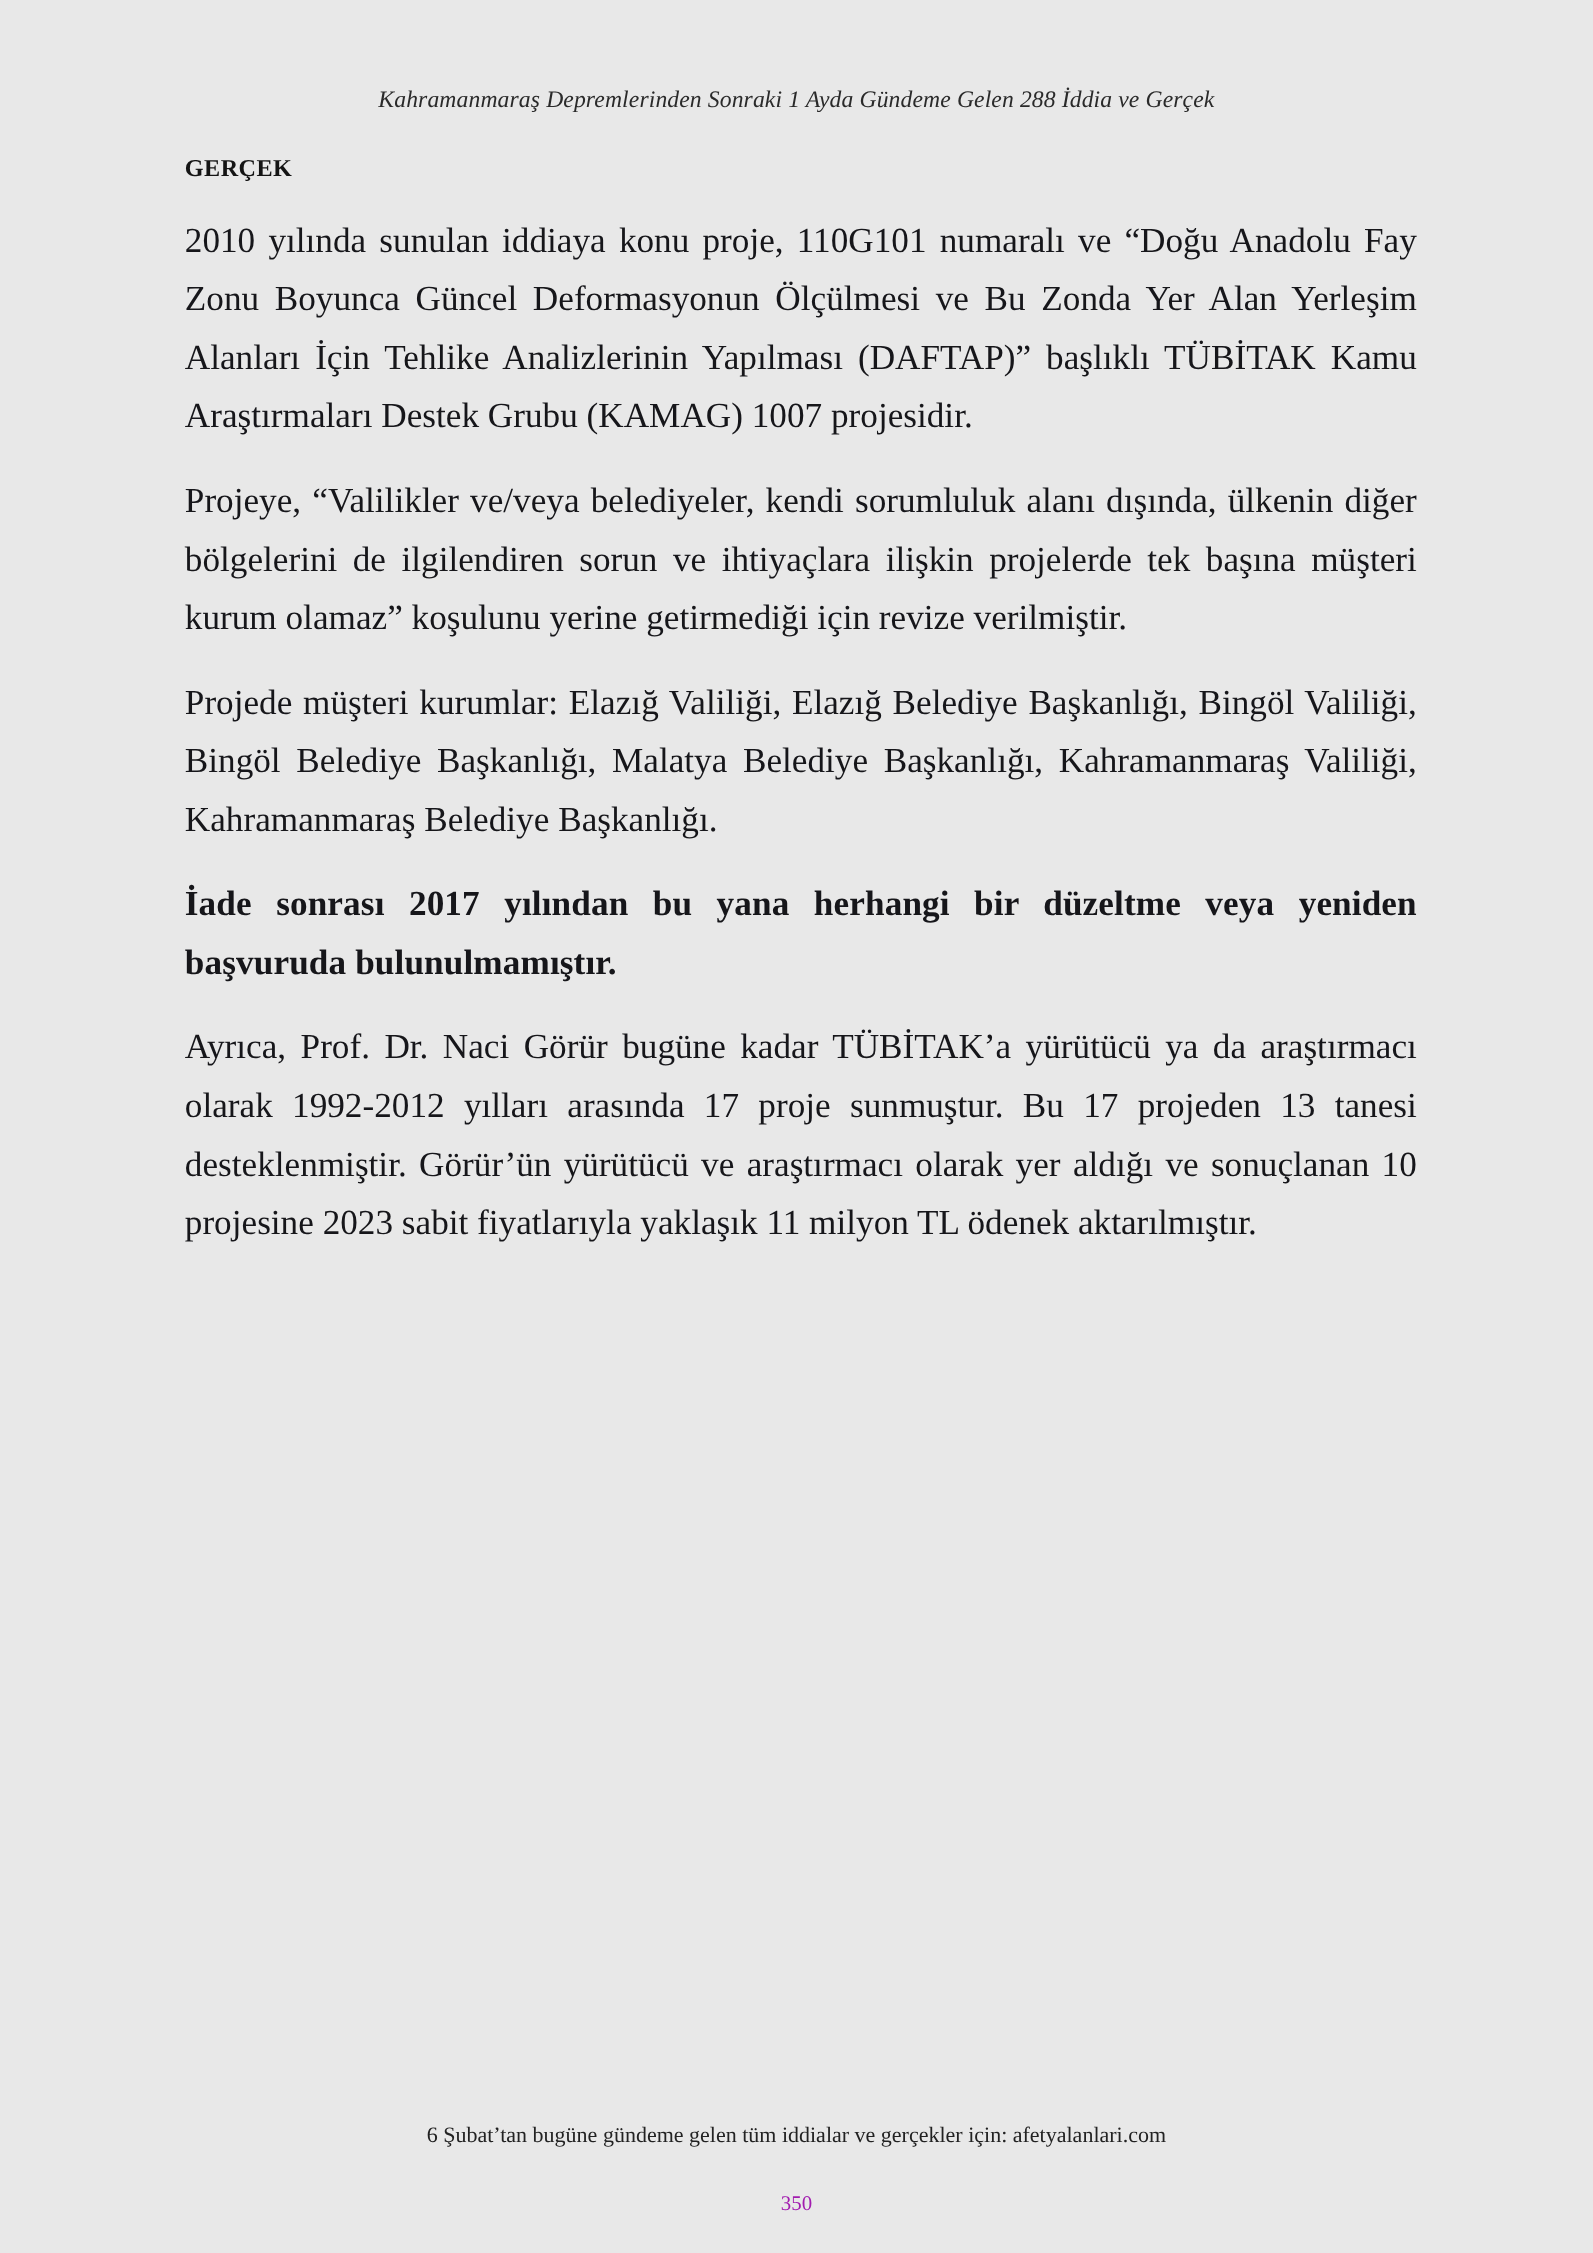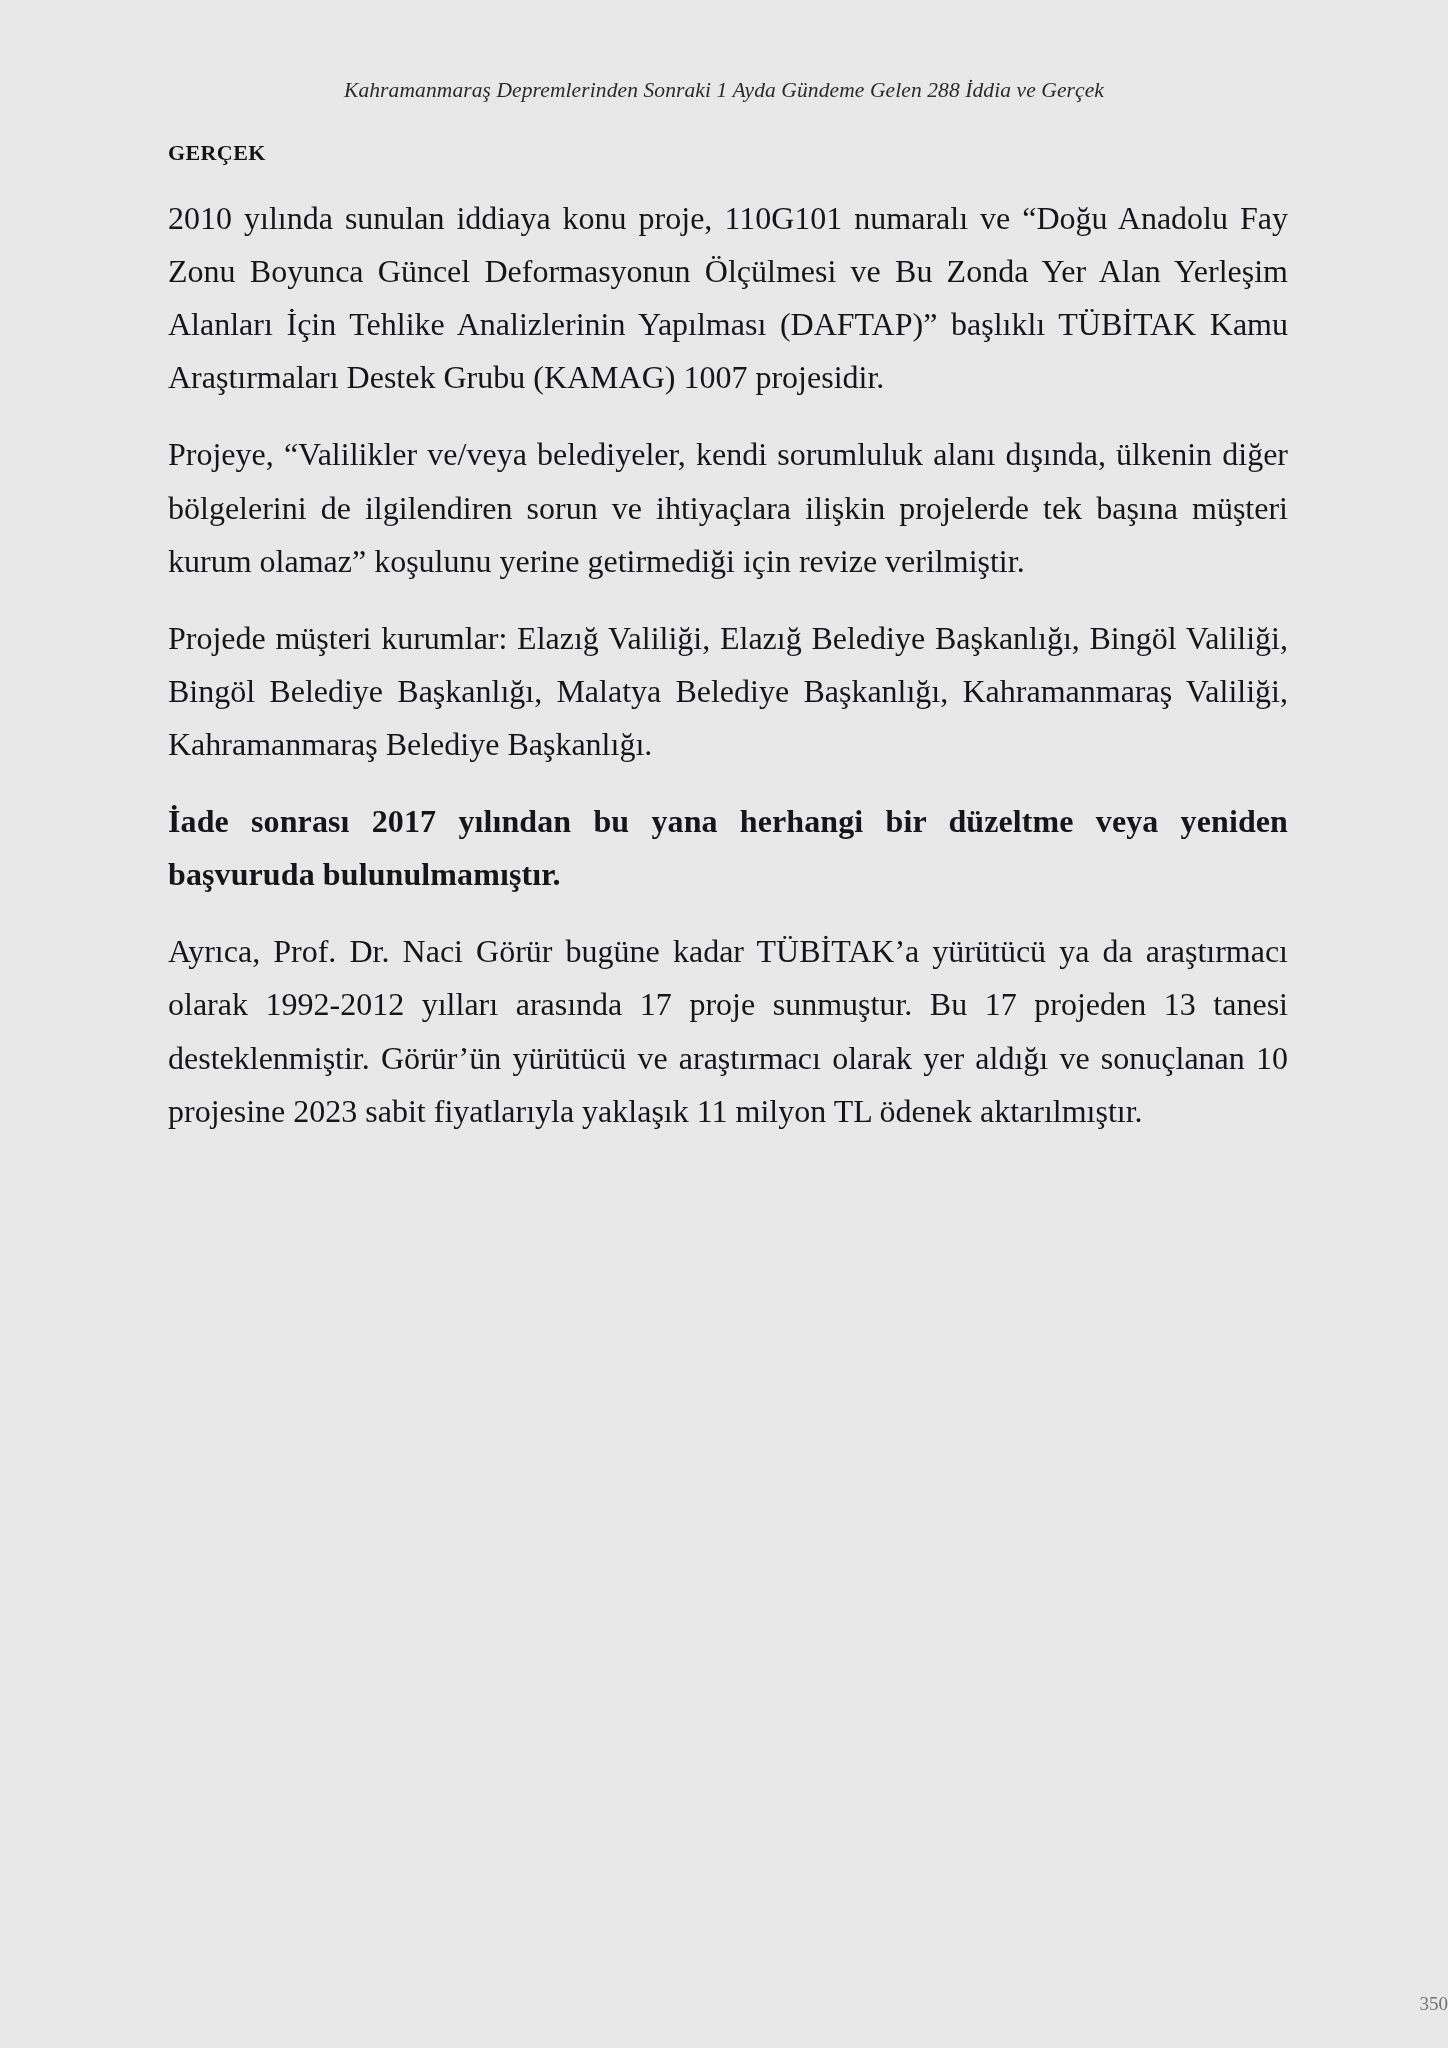--- a/index.html
+++ b/index.html
@@ -64,23 +64,23 @@
     width: 1448px;
     text-align: center;
     font-size: 20px;
     color: #222;
   }
   .page-number {
     position: absolute;
     left: 0;
     top: 1993px;
     width: 1448px;
-    text-align: right;
+    text-align: center;
     font-size: 19px;
-    color: #737373;
+    color: #a21caf;
   }
 </style>
 </head>
 <body>
 
 <div class="page">
 
   <div class="running-head">Kahramanmaraş Depremlerinden Sonraki 1 Ayda Gündeme Gelen 288 İddia ve Gerçek</div>
 
   <div class="content">
@@ -92,16 +92,17 @@
     <p class="para">Projeye, “Valilikler ve/veya belediyeler, kendi sorumluluk alanı dışında, ülkenin diğer bölgelerini de ilgilendiren sorun ve ihtiyaçlara ilişkin projelerde tek başına müşteri kurum olamaz” koşulunu yerine getirmediği için revize verilmiştir.</p>
 
     <p class="para">Projede müşteri kurumlar: Elazığ Valiliği, Elazığ Belediye Başkanlığı, Bingöl Valiliği, Bingöl Belediye Başkanlığı, Malatya Belediye Başkanlığı, Kahramanmaraş Valiliği, Kahramanmaraş Belediye Başkanlığı.</p>
 
     <p class="para bold">İade sonrası 2017 yılından bu yana herhangi bir düzeltme veya yeniden başvuruda bulunulmamıştır.</p>
 
     <p class="para">Ayrıca, Prof. Dr. Naci Görür bugüne kadar TÜBİTAK’a yürütücü ya da araştırmacı olarak 1992-2012 yılları arasında 17 proje sunmuştur. Bu 17 projeden 13 tanesi desteklenmiştir. Görür’ün yürütücü ve araştırmacı olarak yer aldığı ve sonuçlanan 10 projesine 2023 sabit fiyatlarıyla yaklaşık 11 milyon TL ödenek aktarılmıştır.</p>
 
   </div>
 
+  <div class="footer-note">6 Şubat’tan bugüne gündeme gelen tüm iddialar ve gerçekler için: afetyalanlari.com</div>
 
   <div class="page-number">350</div>
 
 </div>
 
 </body></html>

